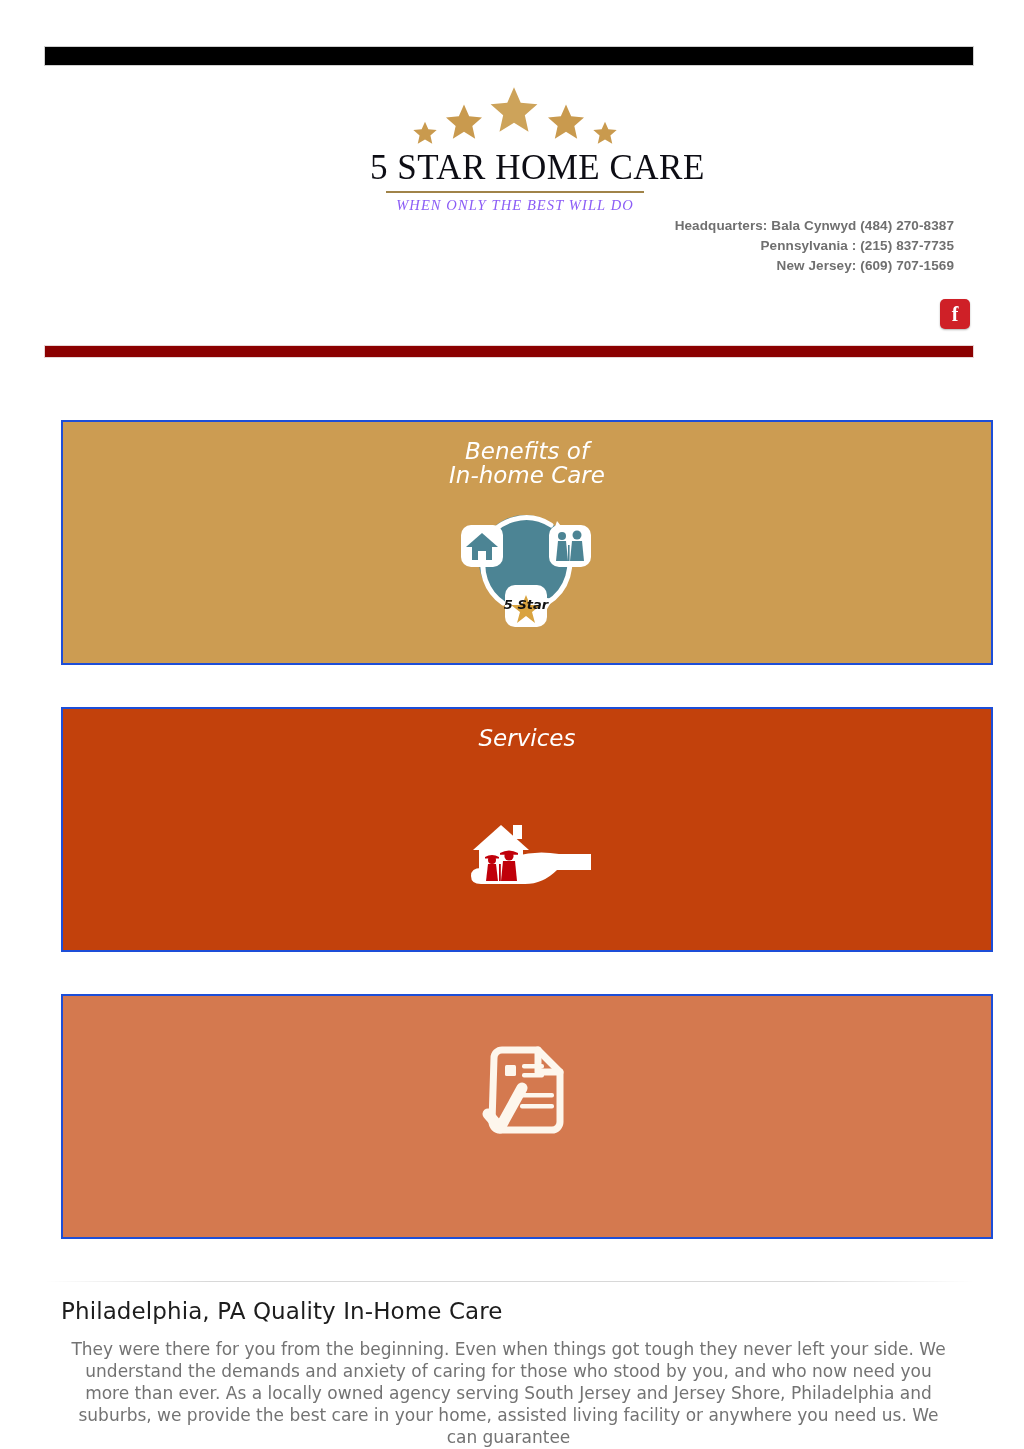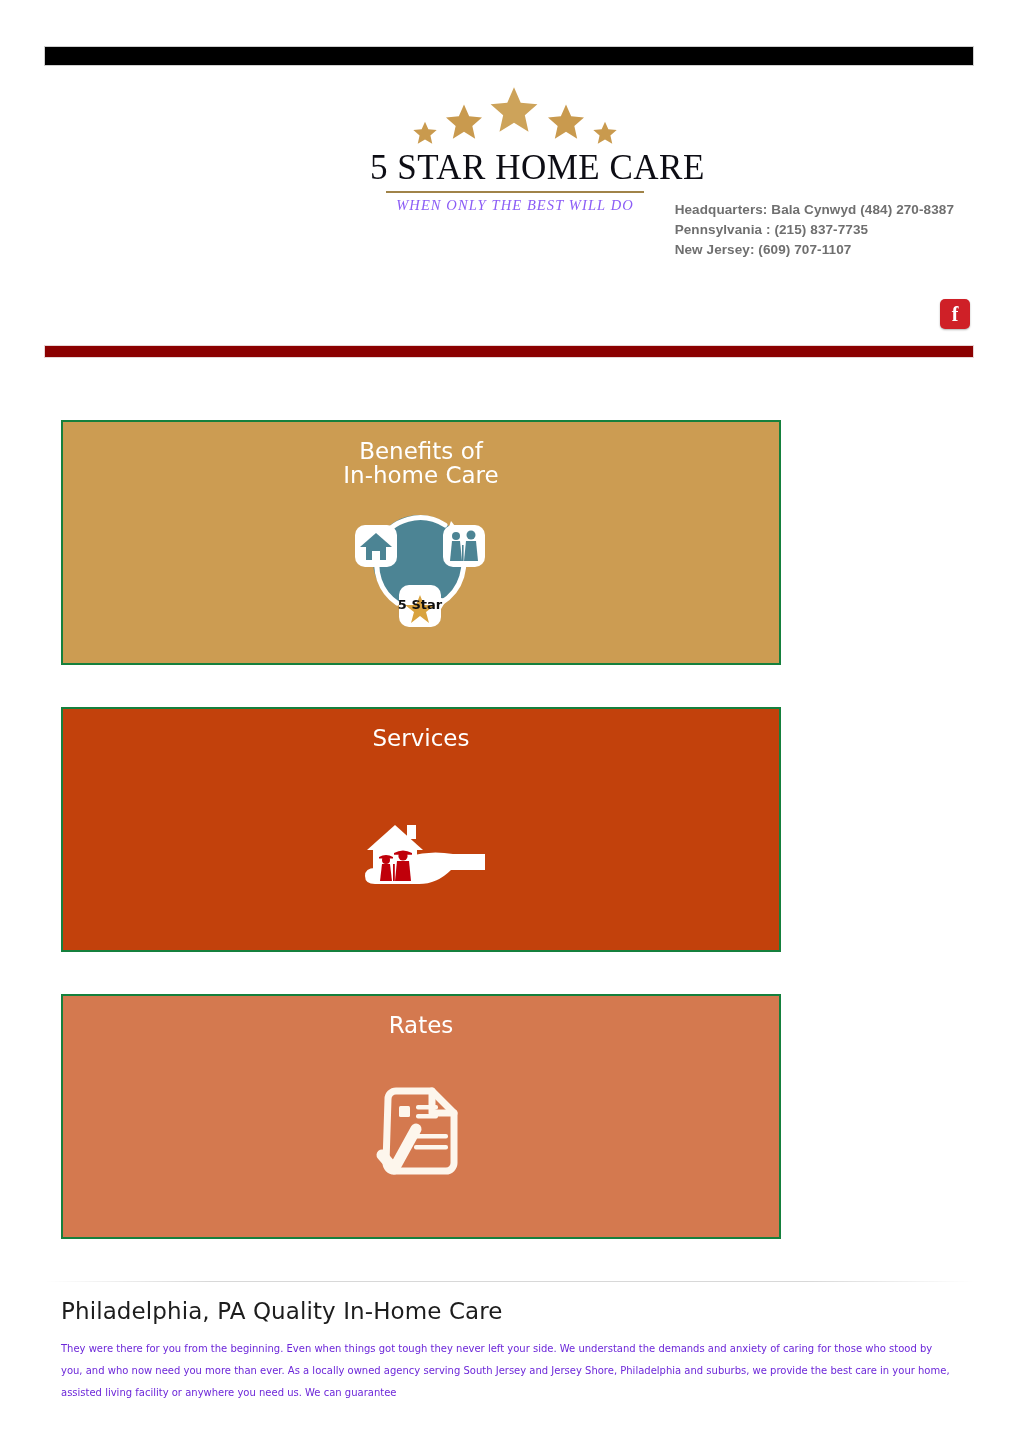--- a/index.html
+++ b/index.html
@@ -67,22 +67,22 @@
     font-size: 14.5px;
     letter-spacing: 1.1px;
     color: #8b5cf6;
     margin-top: 4px;
     white-space: nowrap;
   }
 
   
   .contact {
     position: absolute;
-    right: 70px; top: 200px;
-    text-align: left;
+    right: 70px; top: 216px;
+    text-align: right;
     font-family: "Liberation Sans", sans-serif;
     font-size: 13.5px;
     font-weight: bold;
     color: #6f6f6f;
     line-height: 20px;
     letter-spacing: 0.1px;
   }
 
   
   .social {
@@ -111,23 +111,24 @@
     left: 44px; top: 345px;
     width: 930px; height: 13px;
     background: #8b0000;
     border: 1px solid #e8d5d5;
   }
 
   
   .card {
     position: absolute;
     left: 61px;
-    width: 720px;
-    border: 2px solid #15803d;
+    width: 932px;
+    border: 2px solid #1d4ed8;
     overflow: hidden;
+    font-style: italic;
   }
   .card-title {
     text-align: center;
     color: #ffffff;
     font-family: "DejaVu Sans", sans-serif;
     font-size: 23px;
     line-height: 24px;
     font-weight: 400;
   }
   .card-icon {
@@ -167,24 +168,24 @@
     font-family: "DejaVu Sans", sans-serif;
     font-size: 23px;
     font-weight: 400;
     color: #1d1d1d;
     letter-spacing: 0.1px;
     line-height: 30px;
   }
   .article p {
     margin-top: 12px;
     font-family: "DejaVu Sans", sans-serif;
-    font-size: 10px;
+    font-size: 17px;
     line-height: 22px;
-    color: #6d28d9;
-    text-align: left;
+    color: #737373;
+    text-align: center;
   }
 </style>
 </head>
 <body>
 
 <div class="page">
 
   <div class="topbar"></div>
 
   <div class="logo-block">
@@ -216,21 +217,21 @@
       </span>
     </div>
     <div class="logo-name">5 STAR HOME CARE</div>
     <div class="logo-rule"></div>
     <div class="logo-tag">WHEN ONLY THE BEST WILL DO</div>
   </div>
 
   <div class="contact">
     <div>Headquarters: Bala Cynwyd (484) 270-8387</div>
     <div>Pennsylvania : (215) 837-7735</div>
-    <div>New Jersey: (609) 707-1107</div>
+    <div>New Jersey: (609) 707-1569</div>
   </div>
 
   <div class="social">
     <div class="fb">f</div>
   </div>
 
   <div class="reddivider"></div>
 
   <div class="card" id="card-benefits">
     <div class="card-title">
@@ -288,21 +289,20 @@
           <circle cx="52" cy="58" r="4.6"></circle>
           <path d="M46 63h12l2 20h-16z"></path>
           <path d="M43 55 q9 -5 18 0 l0 1.8 l-18 0z"></path>
           <rect x="42" y="66" width="1.8" height="17"></rect>
         </g>
       </svg>
     </div>
   </div>
 
   <div class="card" id="card-rates">
-    <div class="card-title">Rates</div>
     <div class="card-icon">
       <svg width="110" height="105" viewBox="0 0 110 105">
         <g fill="none" stroke="#fdf6ec" stroke-width="7" stroke-linejoin="round" stroke-linecap="round">
           <path d="M22 20 a8 8 0 0 1 8 -8 h36 l22 22 v50 a8 8 0 0 1 -8 8 h-52 a8 8 0 0 1 -8 -8 z"></path>
           <path d="M66 12 v22 h22"></path>
         </g>
         <g fill="#fdf6ec">
           <rect x="33" y="27" width="11" height="11" rx="1.5"></rect>
           <rect x="50" y="26" width="22" height="4.5" rx="2"></rect>
           <rect x="50" y="35" width="22" height="4.5" rx="2"></rect>

